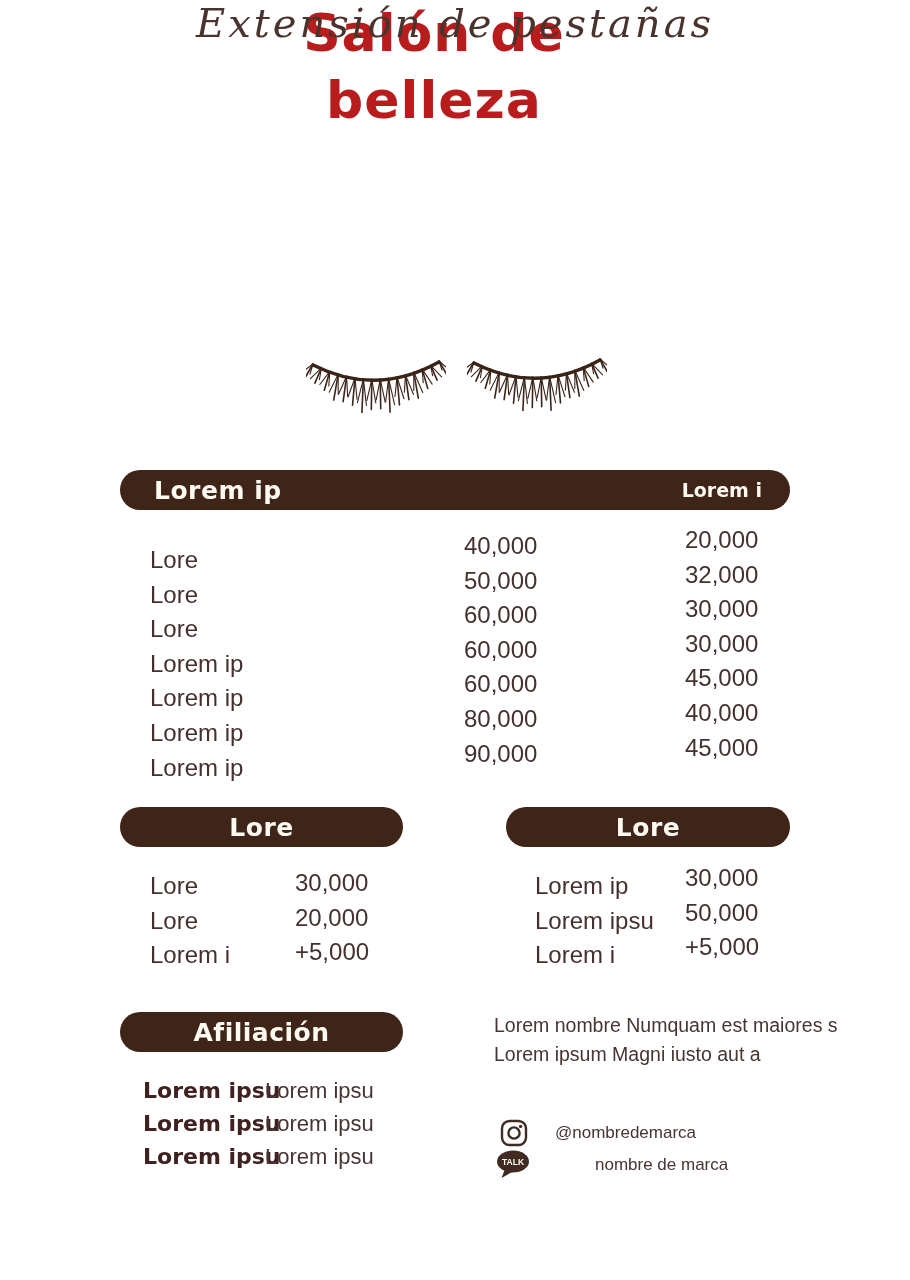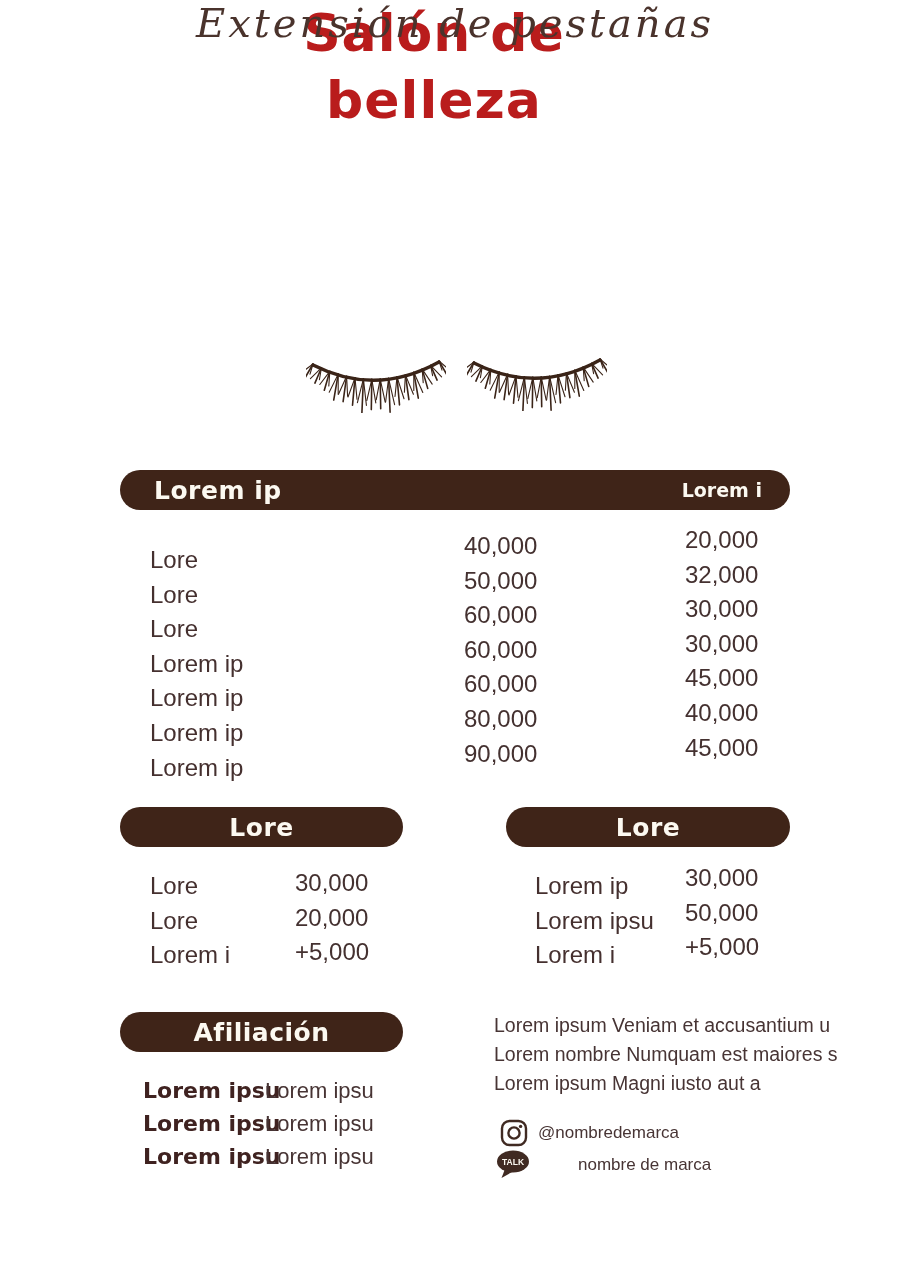--- a/index.html
+++ b/index.html
@@ -45,21 +45,21 @@
   .subR-labels{left:535px;top:869px;font-size:24px;line-height:34.5px;}
   .subR-values{left:685px;top:861px;font-size:24px;line-height:34.5px;color:#443130;}
 
   .afil-left{left:143px;top:1075px;font-size:22px;line-height:32.8px;
     font-family:"DejaVu Sans",sans-serif;font-weight:bold;color:#3F2220;}
   .afil-right{left:265px;top:1075px;font-size:22px;line-height:32.8px;color:#473434;}
 
   .notes{left:494px;top:1011px;font-size:19.5px;line-height:29px;color:#473434;}
 
   .social-row{position:absolute;display:flex;align-items:center;color:#473434;}
-  .social-row .handle{margin-left:10px;font-size:17px;}
+  .social-row .handle{margin-left:27px;font-size:17px;}
   .ig-row{left:500px;top:1119px;}
   .kk-row{left:496px;top:1150px;gap:38px;}
 
   .lash-svg{position:absolute;}
 </style>
 </head>
 <body>
 
 <div class="abs brand-title">
   <div>Salón de</div>
@@ -241,21 +241,20 @@
   <span>Lorem ipsu</span>
   <span>Lorem ipsu</span>
 </div>
 <div class="stack afil-right">
   <span>Lorem ipsu</span>
   <span>Lorem ipsu</span>
   <span>Lorem ipsu</span>
 </div>
 
 <div class="stack notes">
-  <span>Lorem ipsum Veniam et accusantium u</span>
   <span>Lorem nombre Numquam est maiores s</span>
   <span>Lorem ipsum Magni iusto aut a</span>
 </div>
 
 <div class="social-row ig-row">
   <svg width="28" height="28" viewBox="0 0 28 28">
     <rect x="2" y="2" width="24" height="24" rx="7.5" fill="none" stroke="#402A22" stroke-width="2.4"></rect>
     <circle cx="14" cy="14" r="5.6" fill="none" stroke="#402A22" stroke-width="2.4"></circle>
     <circle cx="20.6" cy="7.4" r="1.7" fill="#402A22"></circle>
   </svg>

